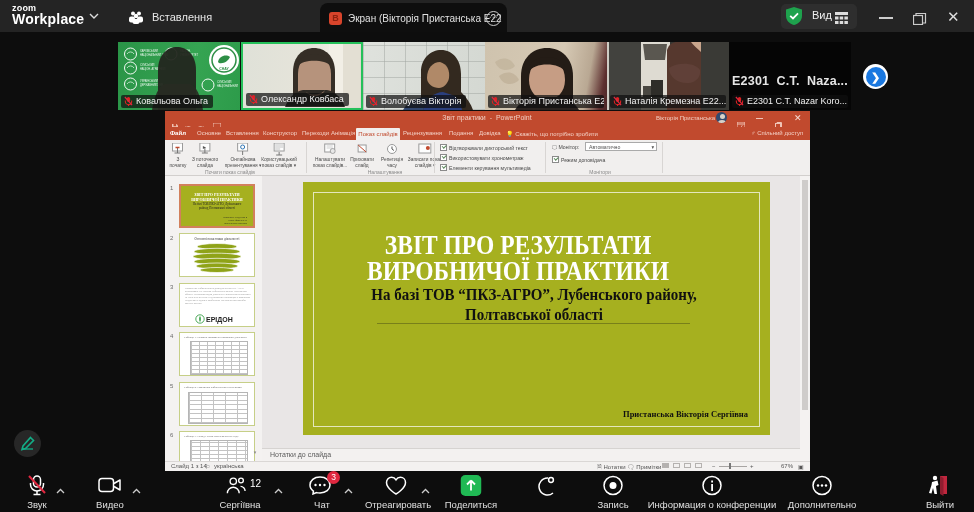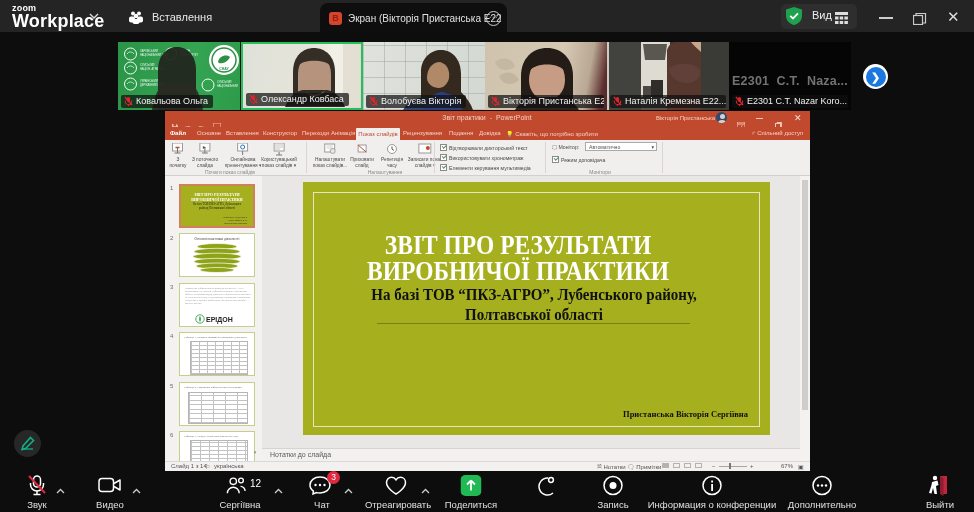--- a/index.html
+++ b/index.html
@@ -1,21 +1,21 @@
 <!DOCTYPE html>
 <html><head>
 <meta charset="utf-8">
 <style>
 html,body{margin:0;padding:0;background:#0c0c0c;}
 #root{position:relative;width:974px;height:512px;overflow:hidden;background:#0d0d0d;font-family:"Liberation Sans",sans-serif;}
 .abs{position:absolute;}
 
 #topbar{left:0;top:0;width:974px;height:32px;background:#242424;}
 #zlogo1{left:12px;top:3px;color:#fff;font-size:9px;font-weight:bold;letter-spacing:.2px;}
-#zlogo2{left:12px;top:11px;color:#fff;font-size:18px;font-weight:bold;letter-spacing:.2px;}
+#zlogo2{left:12px;top:11px;color:#fff;font-size:14px;font-weight:bold;letter-spacing:.2px;}
 #zchev{left:88px;top:8px;}
 #conficon{left:128px;top:10px;}
 #conftext{left:152px;top:11px;color:#e8e8e8;font-size:11px;}
 #acttab{left:320px;top:3px;width:187px;height:29px;background:#0e0e0e;border-radius:8px 8px 0 0;}
 #bicon{left:329px;top:12px;width:13px;height:13px;border-radius:3px;background:#d8442b;color:#8e2210;font-size:9px;font-weight:bold;text-align:center;line-height:13px;}
 #tabtext{left:348px;top:13px;color:#e0e0e0;font-size:10px;white-space:nowrap;}
 #tabmore{left:486px;top:11px;width:13px;height:13px;border:1.3px solid #ccc;border-radius:50%;color:#ccc;font-size:9px;text-align:center;line-height:11px;letter-spacing:.5px;}
 #vidbg{left:781px;top:4px;width:76px;height:25px;background:#2e2e2e;border-radius:5px;}
 #vidtext{left:812px;top:9px;color:#eee;font-size:11px;}
 #mini{left:879px;top:17px;width:14px;height:2px;background:#ccc;}
@@ -234,21 +234,21 @@
     <div class="nlabel"><svg class="miced" viewBox="0 0 10 11">
           <g stroke="#d22" stroke-width="1.2" fill="none">
             <rect x="3.2" y="0.5" width="3.6" height="5.5" rx="1.8" fill="#d22" stroke="none"></rect>
             <path d="M1.5 4.5 v1 a3.5 3.5 0 0 0 7 0 v-1"></path>
             <path d="M5 8.5 v2"></path>
           </g>
           <path d="M1 0.5 L9 9.5" stroke="#e02840" stroke-width="1.3"></path>
         </svg>Наталія Кремезна Е22...</div>
   </div>
   <div class="tile" id="t6" style="left:729px;background:#050505;">
-    <div style="position:absolute;left:0;top:32px;width:122px;text-align:center;color:#737373;font-size:12.5px;font-weight:bold;letter-spacing:.2px;white-space:nowrap;">E2301&nbsp; C.T.&nbsp; Naza...</div>
+    <div style="position:absolute;left:0;top:32px;width:122px;text-align:center;color:#e5e5e5;font-size:12.5px;font-weight:bold;letter-spacing:.2px;white-space:nowrap;">E2301&nbsp; C.T.&nbsp; Naza...</div>
     <div class="nlabel"><svg class="miced" viewBox="0 0 10 11">
           <g stroke="#d22" stroke-width="1.2" fill="none">
             <rect x="3.2" y="0.5" width="3.6" height="5.5" rx="1.8" fill="#d22" stroke="none"></rect>
             <path d="M1.5 4.5 v1 a3.5 3.5 0 0 0 7 0 v-1"></path>
             <path d="M5 8.5 v2"></path>
           </g>
           <path d="M1 0.5 L9 9.5" stroke="#e02840" stroke-width="1.3"></path>
         </svg>E2301 C.T. Nazar Koro...</div>
   </div>
   <div class="abs" id="nextbtn">

